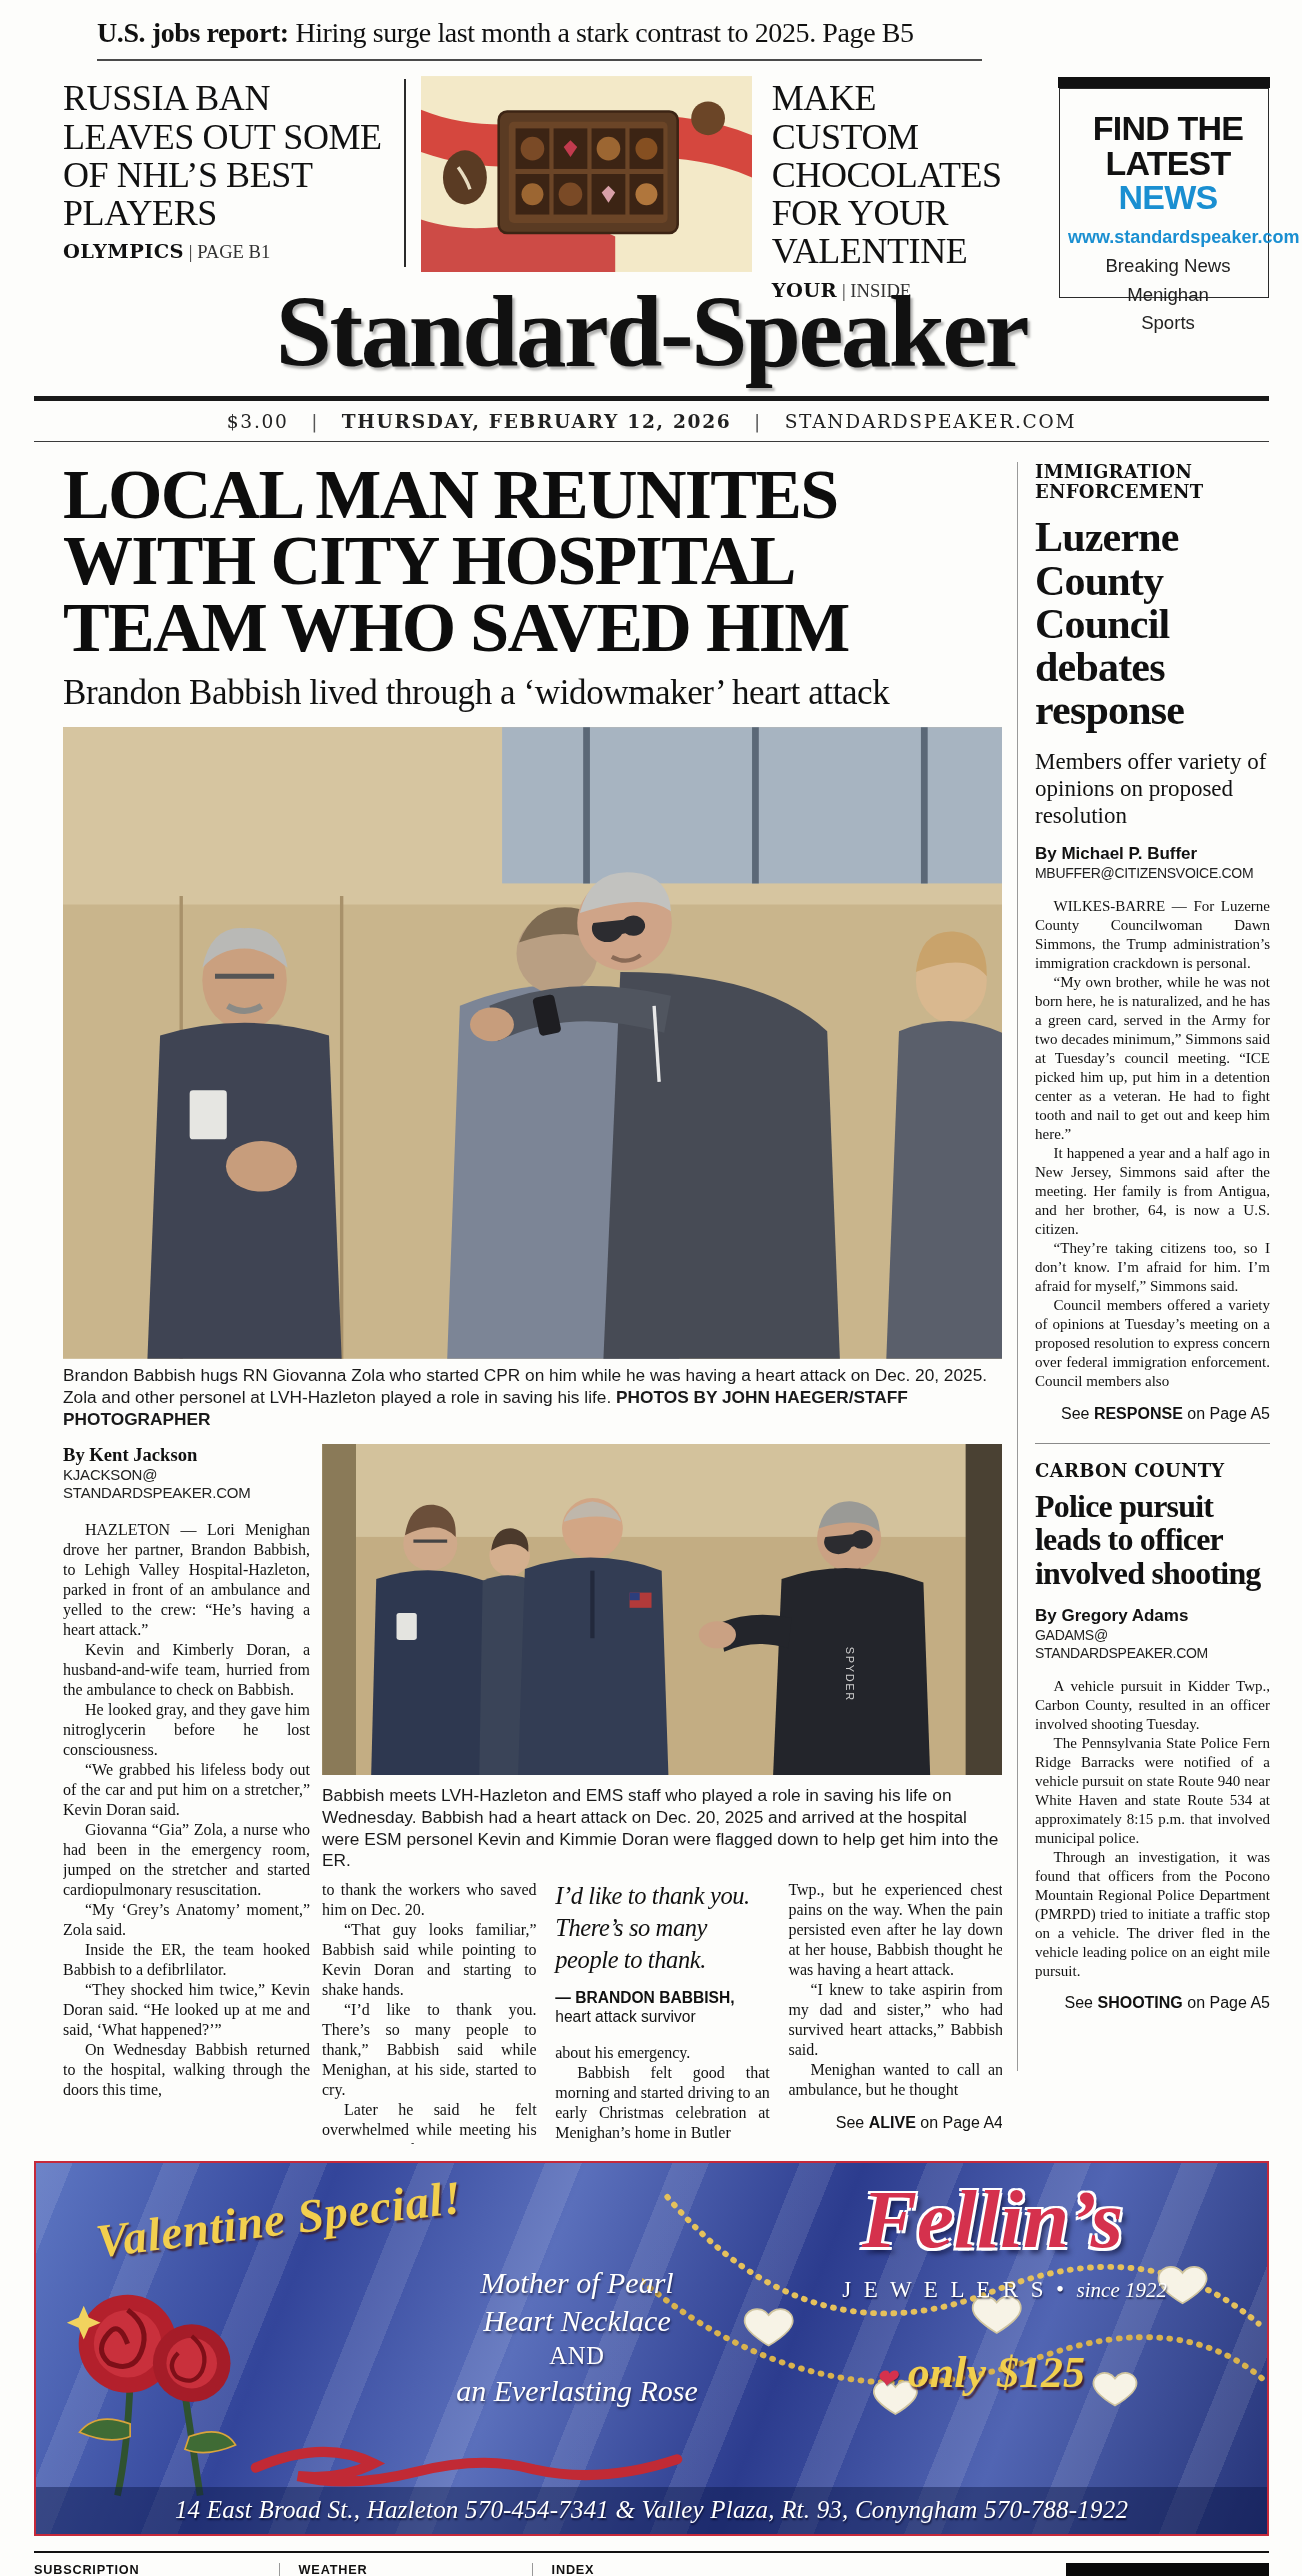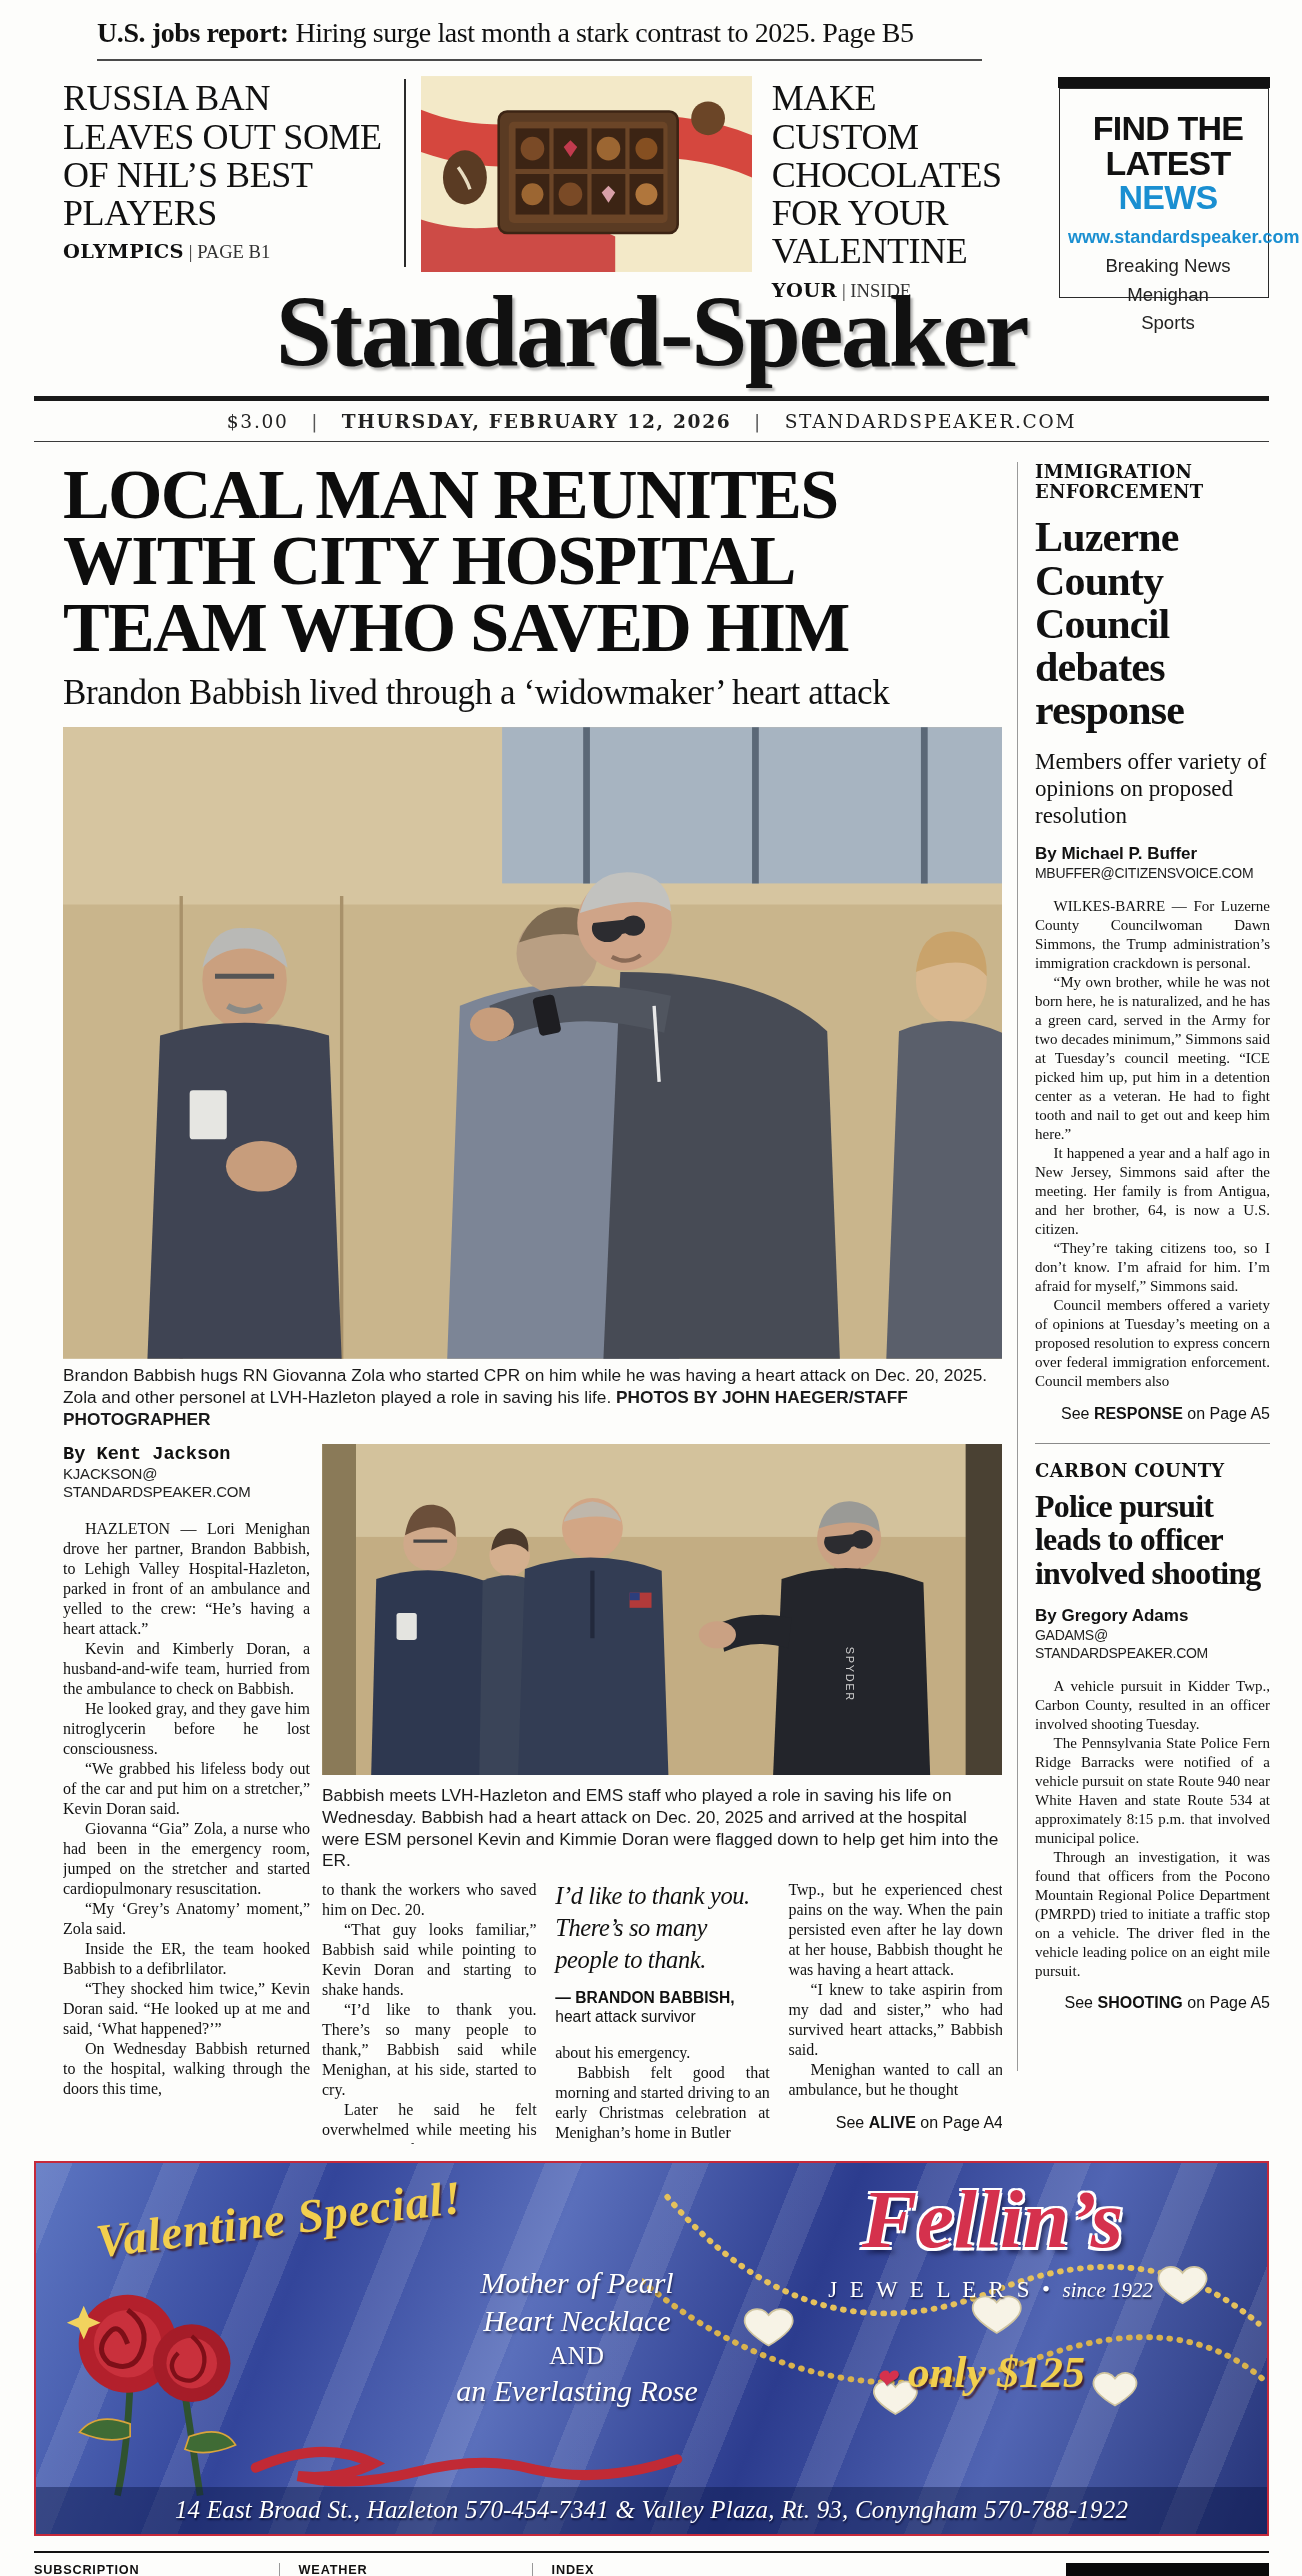--- a/index.html
+++ b/index.html
@@ -52,21 +52,21 @@
   .headline { font-weight:bold; font-size:70px; line-height:0.95; letter-spacing:-1.7px; color:#0d0d0d; }
   .subhead { font-size:35px; margin-top:12px; letter-spacing:-0.4px; }
 
   .photo { display:block; margin-top:13.5px; }
   .caption { margin-top:6.8px; font-family:"Liberation Sans",sans-serif; font-size:17.3px; line-height:1.25; color:#1a1a1a; }
   .caption b { font-weight:bold; }
 
   .story-bottom { display:flex; margin-top:13.5px; height:700px; overflow:hidden; }
   .story-left { width:247px; flex:none; }
   .story-right { width:681px; margin-left:12px; flex:none; }
-  .byline { font-family:Liberation Mono, monospace; font-weight:bold; font-size:18.6px; }
+  .byline { font-family:Liberation Serif, serif; font-weight:bold; font-size:18.6px; }
   .byline-email { font-family:"Liberation Sans",sans-serif; font-size:15px; letter-spacing:-0.2px; line-height:1.25; color:#222;}
   .bodytext { margin-top:17px; font-size:16px; line-height:20px; text-align:justify; }
   .bodytext p { text-indent:22px; }
   .cols3 { display:flex; margin-top:8.4px; height:297px; overflow:hidden; }
   .col { width:215px; }
   .col + .col { margin-left:18.6px; }
   .col .bodytext { margin-top:0; }
   .noindent { text-indent:0 !important; }
   .pullquote { font-style:italic; font-size:24.5px; line-height:1.3; letter-spacing:-0.4px; }
   .pq-attr { margin-top:12px; font-family:"Liberation Sans",sans-serif; font-size:15.6px; line-height:1.25; }
@@ -89,21 +89,21 @@
     background:linear-gradient(112deg,#5d76c2 0%, #33459a 22%, #5a6fbb 40%, #2c3c8e 60%, #5165b3 78%, #253377 100%); }
   .ad-streak { position:absolute; inset:0;
     background:repeating-linear-gradient(112deg, rgba(255,255,255,0.10) 0 34px, rgba(255,255,255,0) 34px 118px); }
   .ad-script { position:absolute; top:29px; left:59px; transform:rotate(-7deg); font-style:italic; font-weight:bold;
     font-size:47px; color:#f2cf4e; text-shadow:1.7px 2.5px 1.7px rgba(60,20,20,0.7); letter-spacing:0.8px; }
   .ad-product { position:absolute; top:101px; left:389px; width:304px; text-align:center; color:#fff;
     font-style:italic; font-size:30px; line-height:1.28; text-shadow:0.8px 1.7px 2.5px rgba(0,0,30,0.6); }
   .ad-product .and { font-style:normal; font-size:24.5px; letter-spacing:0.8px; }
   .ad-brand { position:absolute; top:8.4px; right:144px; font-style:italic; font-weight:bold; font-size:83px; color:#d5314d;
     text-shadow:-2.5px -2.5px 0 #fff, 2.5px -2.5px 0 #fff, -2.5px 2.5px 0 #fff, 2.5px 2.5px 0 #fff, 5px 6px 5px rgba(0,0,30,0.55); }
-  .ad-brand-sub { position:absolute; top:114px; right:114px; color:#fff; font-size:23px; letter-spacing:3.4px;
+  .ad-brand-sub { position:absolute; top:114px; right:100px; color:#fff; font-size:23px; letter-spacing:3.4px;
     text-shadow:0.8px 1.7px 1.7px rgba(0,0,30,0.6); }
   .ad-brand-sub .since { font-style:italic; letter-spacing:0; font-size:21px; }
   .ad-price { position:absolute; top:184px; right:182px; font-style:italic; font-weight:bold; font-size:44px; color:#f2cf4e;
     text-shadow:1.7px 2.5px 1.7px rgba(60,10,10,0.7); }
   .ad-heart { color:#d5314d; font-size:25px; text-shadow:0.8px 0.8px 0.8px rgba(0,0,0,0.4); }
   .ad-address { position:absolute; left:0; right:0; bottom:0; height:47px; background:rgba(12,22,72,0.45);
     display:flex; align-items:center; justify-content:center; color:#fff; font-style:italic; font-size:25px;
     text-shadow:0.8px 1.7px 1.7px rgba(0,0,30,0.7); letter-spacing:0.2px; }
   .ad-roses { position:absolute; left:13.5px; bottom:34px; }
   .ad-necklace { position:absolute; right:0; top:0; }

